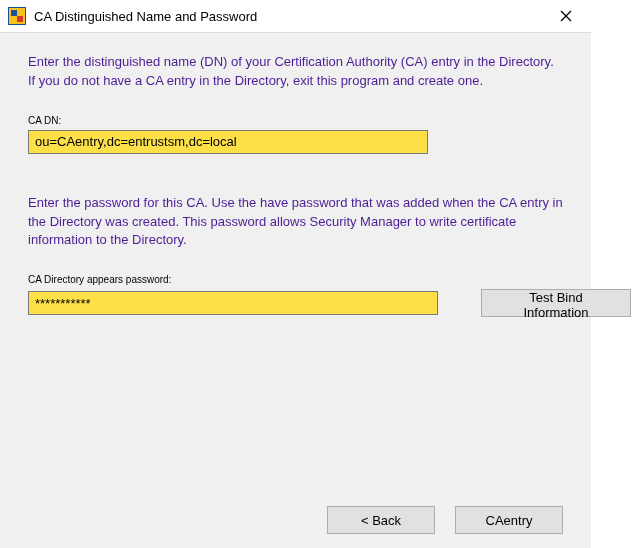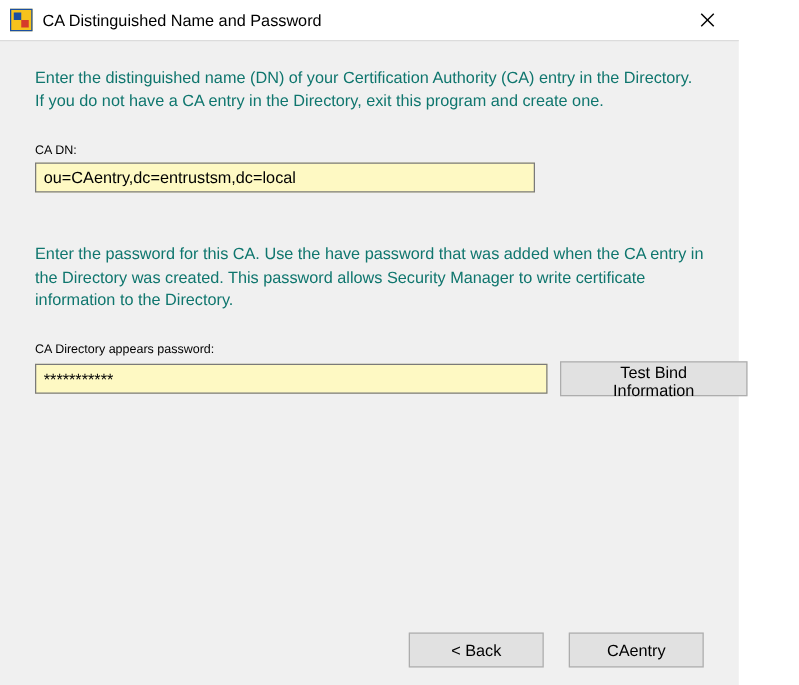--- a/index.html
+++ b/index.html
@@ -68,37 +68,37 @@
     background: #f0f0f0;
     padding: 20px 28px 14px 28px;
     box-sizing: border-box;
     display: flex;
     flex-direction: column;
     border-top: 1px solid #dcdcdc;
   }
 
   .para {
     font-size: 13px;
-    color: #0f766e;
+    color: #4c1d95;
     line-height: 1.45;
     margin: 0 0 18px 0;
     max-width: 560px;
   }
   .label {
     font-size: 10px;
     color: #000;
     margin: 6px 0 4px 0;
   }
 
   .field {
     width: 400px;
     height: 24px;
     box-sizing: border-box;
     border: 1px solid #7a7a7a;
-    background: #fef9c3;
+    background: #fde047;
     font-family: inherit;
     font-size: 13px;
     padding: 2px 6px;
     outline: none;
   }
 
   .gap { height: 40px; }
 
   .pw-row {
     display: flex;
@@ -112,21 +112,21 @@
     min-width: 100px;
     padding: 0 14px;
     background: #e1e1e1;
     border: 1px solid #adadad;
     font-family: inherit;
     font-size: 13px;
     color: #000;
     box-sizing: border-box;
     cursor: default;
   }
-  .btn.wide { min-width: 150px; }
+  .btn.wide { min-width: 150px; margin-left: 33px; }
 
   .footer {
     margin-top: auto;
     display: flex;
     justify-content: flex-end;
     gap: 20px;
     padding-top: 22px;
   }
   .footer .btn { width: 108px; }
 </style>

